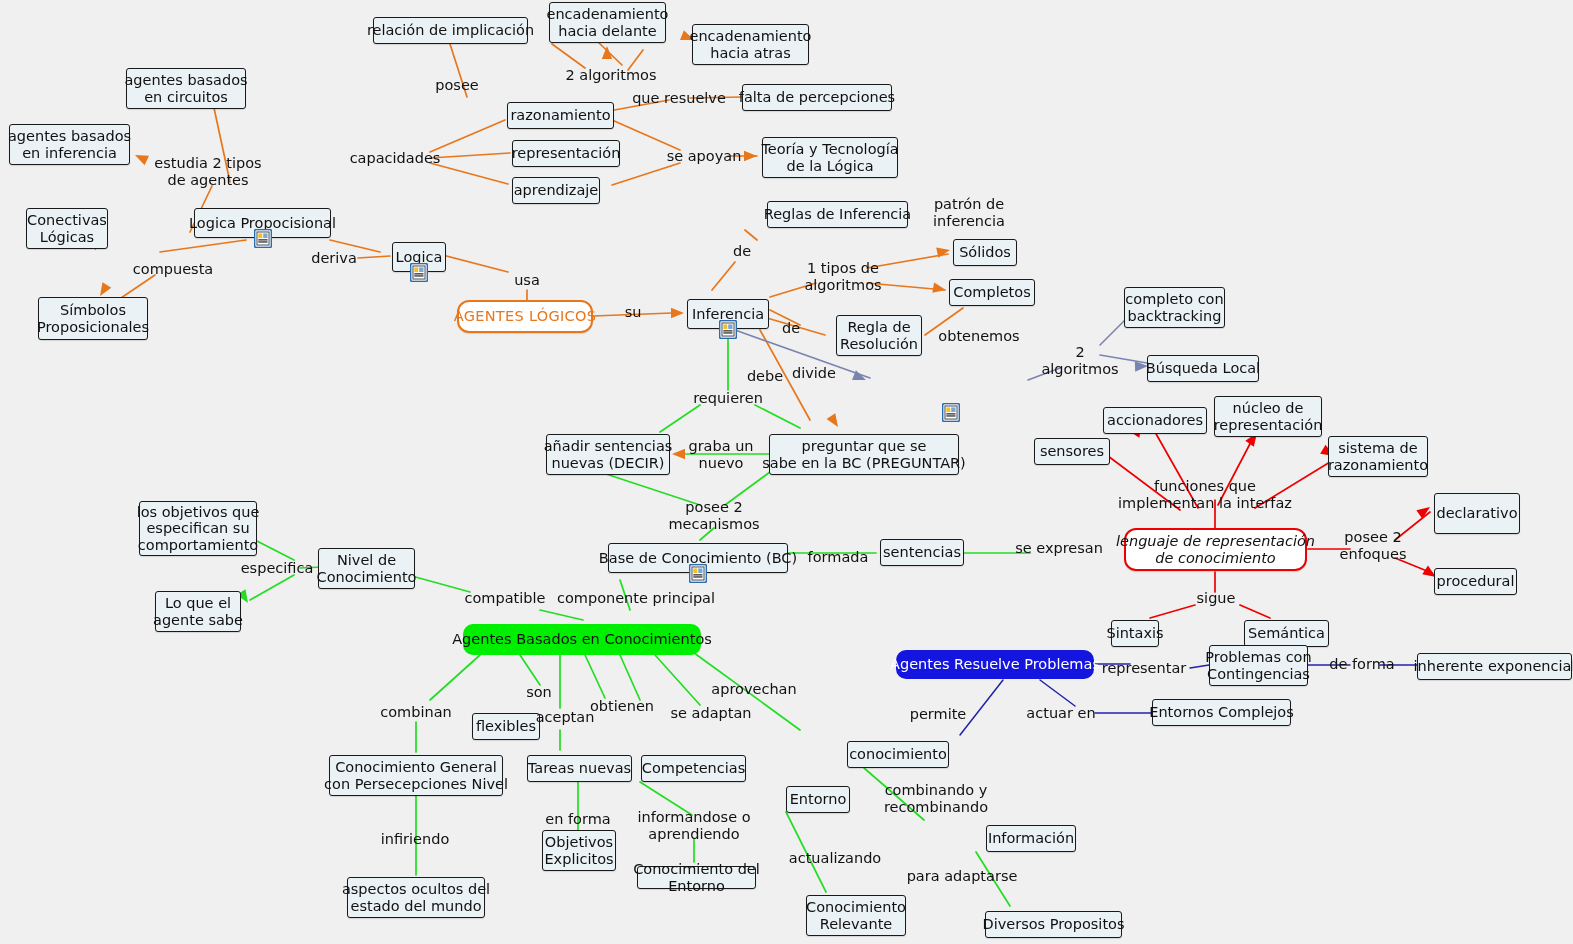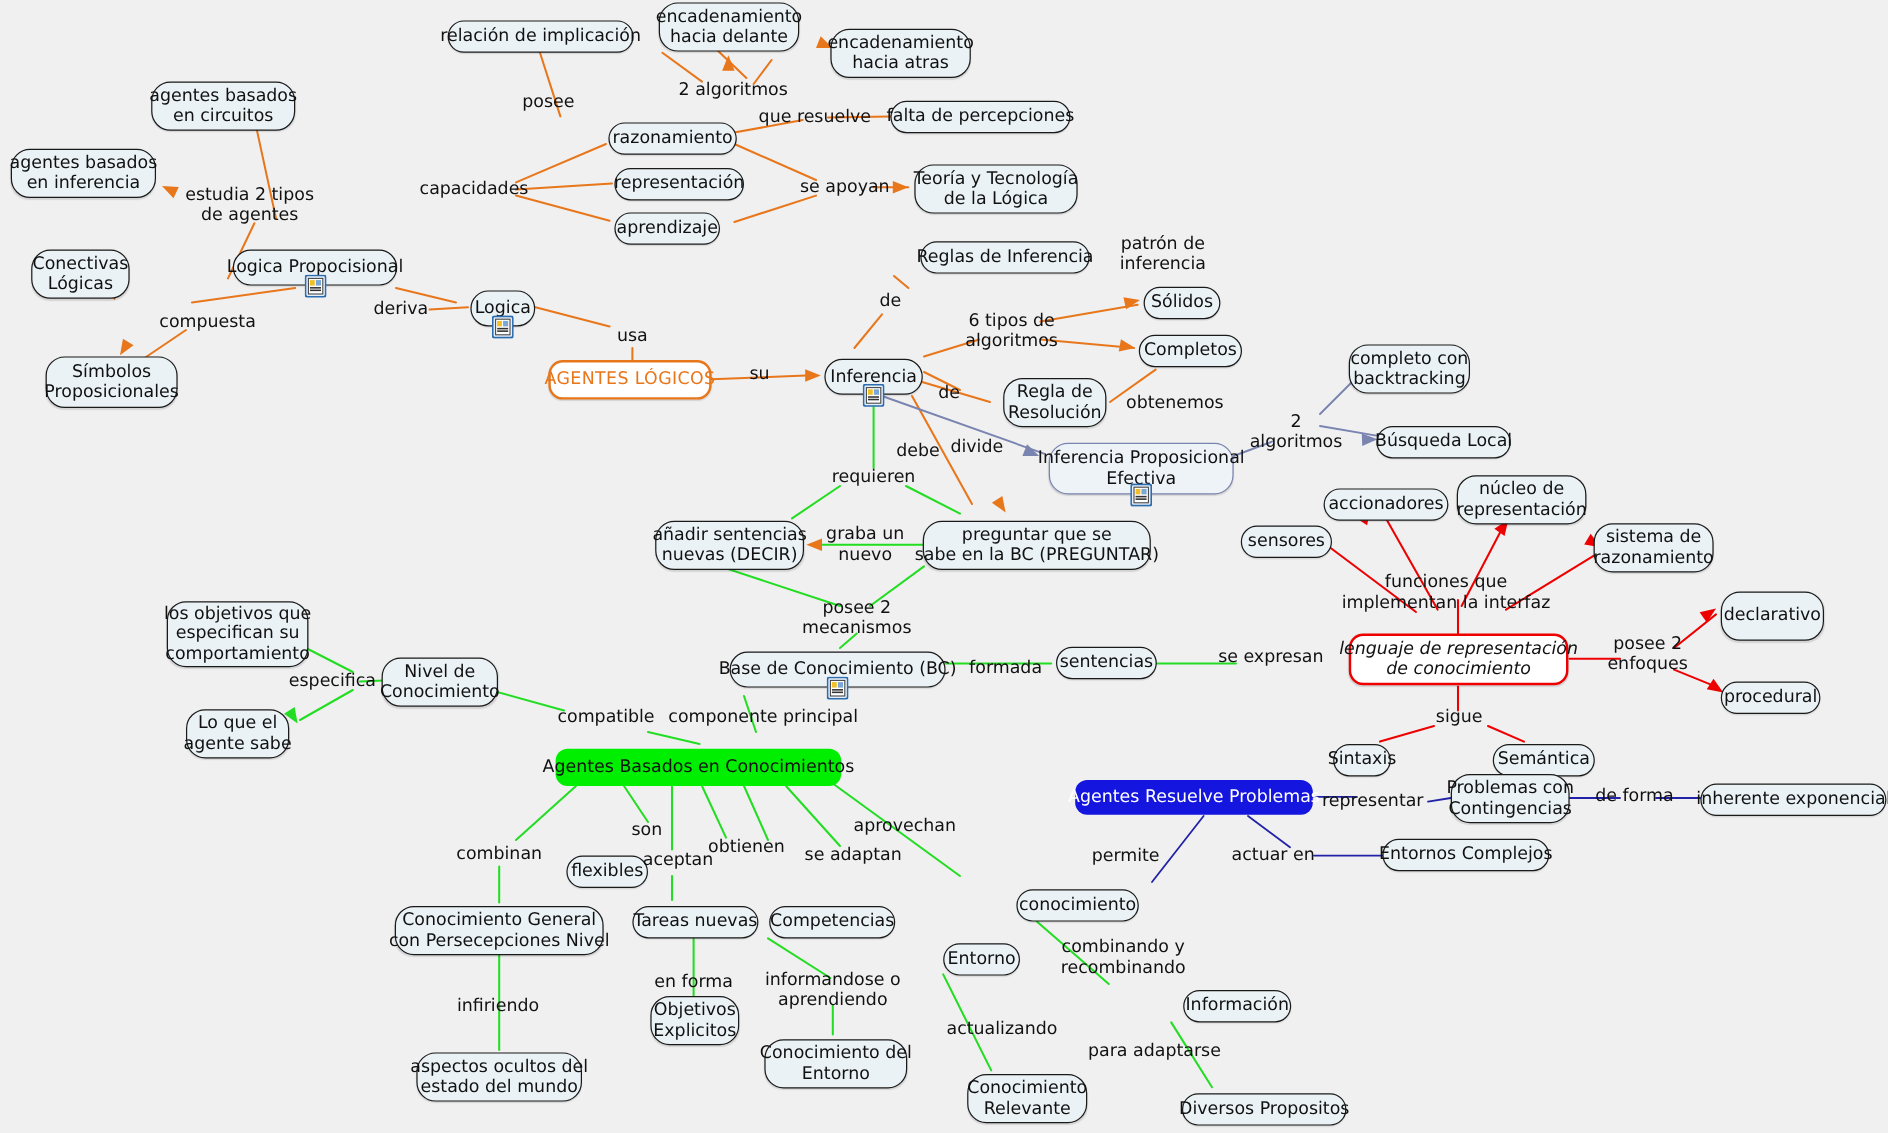--- a/index.html
+++ b/index.html
@@ -11,21 +11,21 @@
     position:relative;
   }
   #canvas{position:absolute;left:0;top:0;width:1573px;height:944px;}
   #edges{position:absolute;left:0;top:0;width:1573px;height:944px;pointer-events:none;}
 
   .node{
     position:absolute;
     box-sizing:border-box;
     background:#eaf2f5;
     border:1.4px solid #1a1a1a;
-    border-radius:16px;
+    border-radius:3px;
     color:#111;
     font-size:14.5px;
     line-height:16.5px;
     text-align:center;
     display:flex;
     align-items:center;
     justify-content:center;
     padding:3px 9px;
     white-space:pre;
     box-shadow:0 1px 1px rgba(0,0,0,.12);
@@ -213,22 +213,20 @@
         <rect x="0.5" y="0.5" width="17" height="18" rx="2" fill="#e6eef8" stroke="#2b6cb0" stroke-width="1.6"></rect>
         <rect x="3" y="3" width="12" height="13" fill="#ffffff" stroke="#444" stroke-width="0.9"></rect>
         <rect x="4.3" y="4.4" width="4" height="4.6" fill="#f0c02a"></rect>
         <rect x="9.2" y="4.4" width="4.3" height="4.6" fill="#7aa7d8"></rect>
         <rect x="4.3" y="10.2" width="9.2" height="1.3" fill="#333"></rect>
         <rect x="4.3" y="12.3" width="9.2" height="1.3" fill="#333"></rect>
       </svg></div>
     <div class="node" style="left: 836px; top: 315px; width: 86px; height: 41px;"><span>Regla de
 Resolución</span></div>
     <div class="node" style="left: 1147px; top: 355px; width: 112px; height: 27px;"><span>Búsqueda Local</span></div>
-    <div class="node bluegray" style="left: 874px; top: 369px; width: 154px; height: 43px;"><span>Inferencia Proposicional
-Efectiva</span></div>
     <div class="res-icon" style="left: 951px; top: 403px;"><svg width="18" height="19" viewBox="0 0 18 19" xmlns="http://www.w3.org/2000/svg">
         <rect x="0.5" y="0.5" width="17" height="18" rx="2" fill="#e6eef8" stroke="#2b6cb0" stroke-width="1.6"></rect>
         <rect x="3" y="3" width="12" height="13" fill="#ffffff" stroke="#444" stroke-width="0.9"></rect>
         <rect x="4.3" y="4.4" width="4" height="4.6" fill="#f0c02a"></rect>
         <rect x="9.2" y="4.4" width="4.3" height="4.6" fill="#7aa7d8"></rect>
         <rect x="4.3" y="10.2" width="9.2" height="1.3" fill="#333"></rect>
         <rect x="4.3" y="12.3" width="9.2" height="1.3" fill="#333"></rect>
       </svg></div>
     <div class="node" style="left: 1214px; top: 396px; width: 108px; height: 41px;"><span>núcleo de
 representación</span></div>
@@ -272,38 +270,38 @@
     <div class="node" style="left: 472px; top: 713px; width: 68px; height: 27px;"><span>flexibles</span></div>
     <div class="node" style="left: 847px; top: 741px; width: 102px; height: 27px;"><span>conocimiento</span></div>
     <div class="node" style="left: 641px; top: 755px; width: 105px; height: 27px;"><span>Competencias</span></div>
     <div class="node" style="left: 527px; top: 755px; width: 105px; height: 27px;"><span>Tareas nuevas</span></div>
     <div class="node" style="left: 329px; top: 755px; width: 174px; height: 41px;"><span>Conocimiento General
 con Persecepciones Nivel</span></div>
     <div class="node" style="left: 786px; top: 786px; width: 64px; height: 27px;"><span>Entorno</span></div>
     <div class="node" style="left: 986px; top: 825px; width: 90px; height: 27px;"><span>Información</span></div>
     <div class="node" style="left: 542px; top: 830px; width: 74px; height: 41px; align-items: flex-end;"><span>Objetivos
 Explicitos</span></div>
-    <div class="node" style="left: 637px; top: 866px; width: 119px; height: 41px;"><span>Conocimiento del
+    <div class="node" style="left: 637px; top: 866px; width: 119px; height: 23px;"><span>Conocimiento del
 Entorno</span></div>
     <div class="node" style="left: 347px; top: 877px; width: 138px; height: 41px;"><span>aspectos ocultos del
 estado del mundo</span></div>
     <div class="node" style="left: 806px; top: 895px; width: 100px; height: 41px;"><span>Conocimiento
 Relevante</span></div>
     <div class="node" style="left: 985px; top: 911px; width: 137px; height: 27px;"><span>Diversos Propositos</span></div>
     <div class="lbl" style="left: 457px; top: 85px;">posee</div>
     <div class="lbl" style="left: 611px; top: 75px;">2 algoritmos</div>
     <div class="lbl" style="left: 679px; top: 98px;">que resuelve</div>
     <div class="lbl" style="left: 395px; top: 158px;">capacidades</div>
     <div class="lbl" style="left: 704px; top: 156px;">se apoyan</div>
     <div class="lbl" style="left: 208px; top: 171px;">estudia 2 tipos
 de agentes</div>
     <div class="lbl" style="left: 969px; top: 212px;">patrón de
 inferencia</div>
     <div class="lbl" style="left: 742px; top: 251px;">de</div>
-    <div class="lbl" style="left: 843px; top: 276px;">6 tipos de
+    <div class="lbl" style="left: 843px; top: 276px;">1 tipos de
 algoritmos</div>
     <div class="lbl" style="left: 173px; top: 269px;">compuesta</div>
     <div class="lbl" style="left: 334px; top: 258px;">deriva</div>
     <div class="lbl" style="left: 527px; top: 280px;">usa</div>
     <div class="lbl" style="left: 633px; top: 312px;">su</div>
     <div class="lbl" style="left: 791px; top: 328px;">de</div>
     <div class="lbl" style="left: 979px; top: 336px;">obtenemos</div>
     <div class="lbl" style="left: 1080px; top: 360px;">2
 algoritmos</div>
     <div class="lbl" style="left: 814px; top: 373px;">divide</div>

